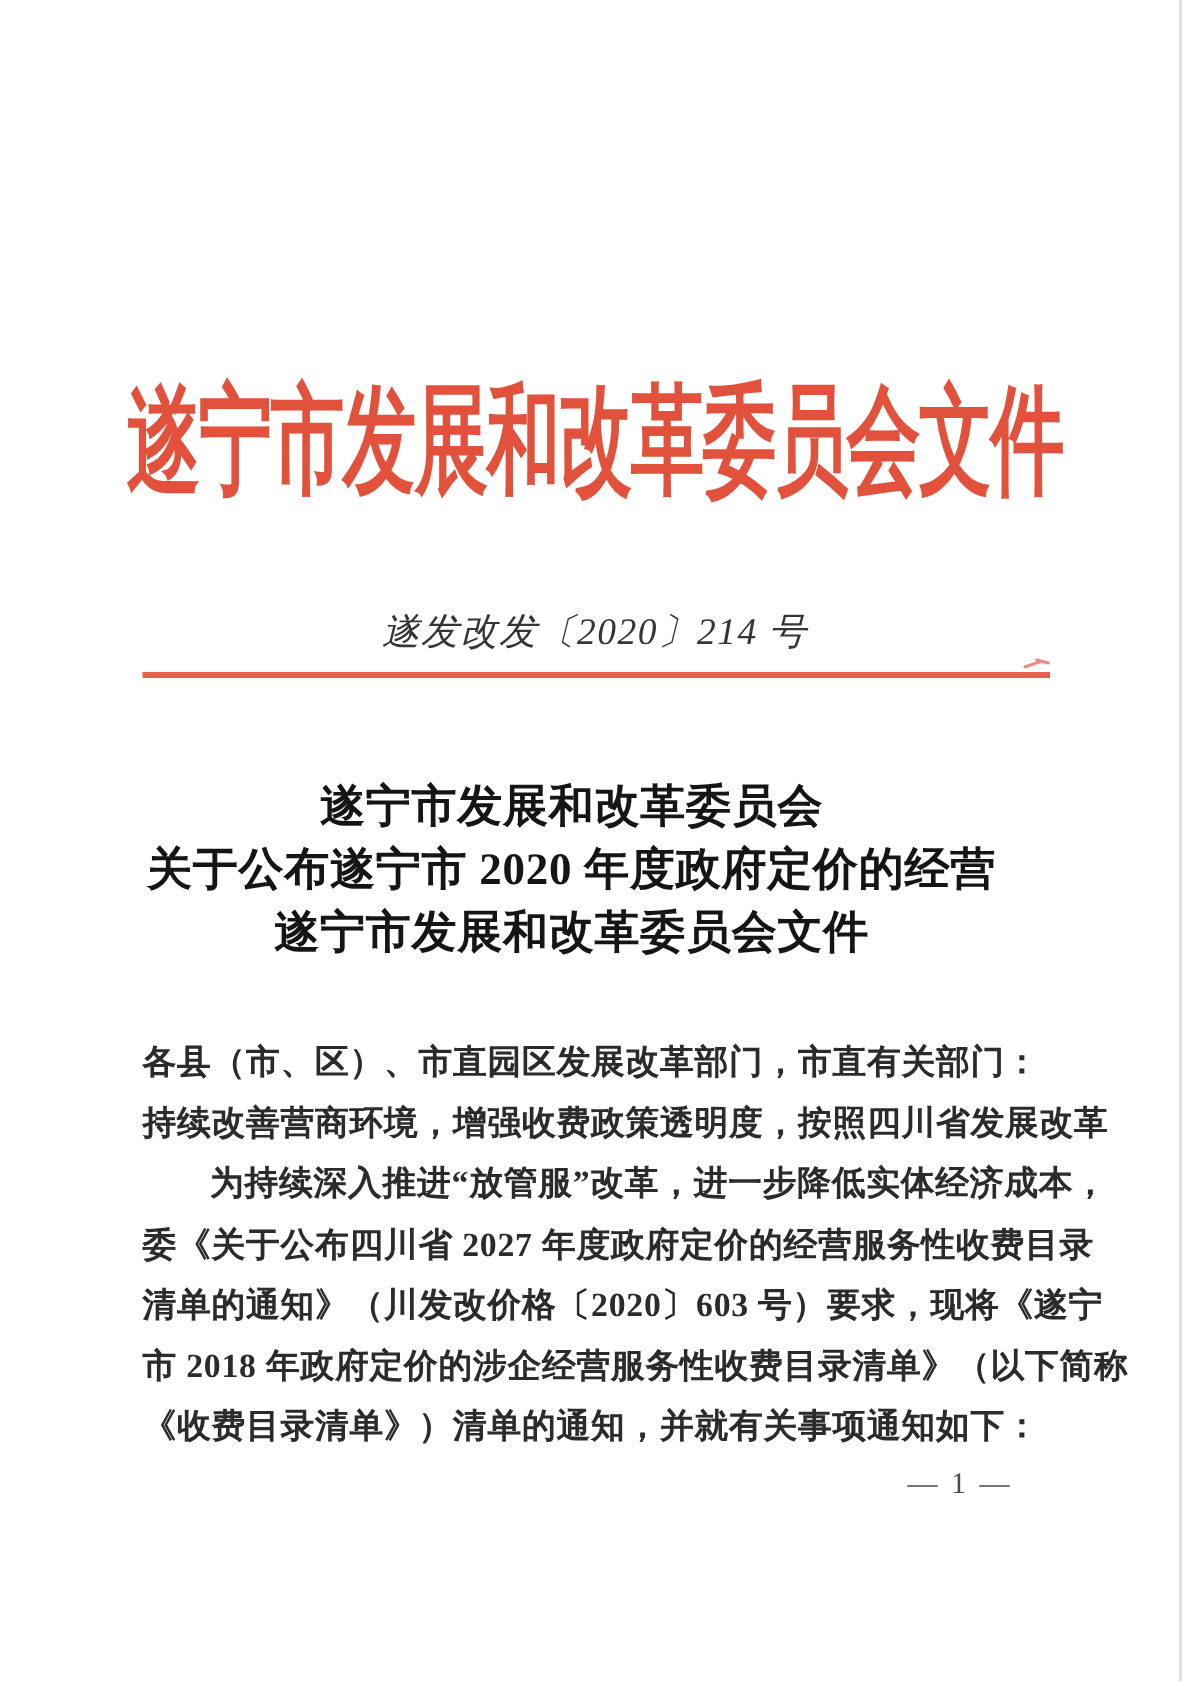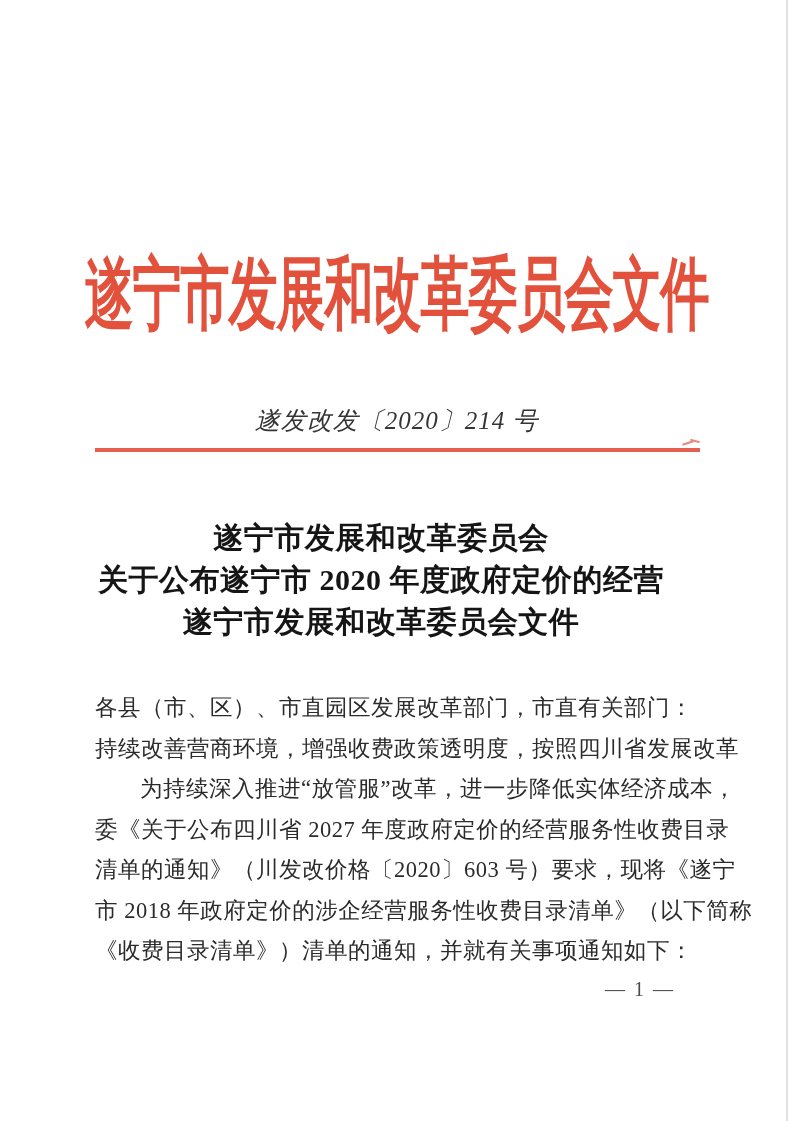--- a/index.html
+++ b/index.html
@@ -108,20 +108,21 @@
     font-size: 22.5px;
     line-height: 40.5px;
     color: #2b2b2b;
     letter-spacing: 0.5px;
   }
   .body-line {
     text-align: justify;
     text-align-last: justify;
     text-justify: inter-ideograph;
     white-space: nowrap;
+    font-weight: bold;
   }
   .body-line.loose {
     
     text-align: left;
     text-align-last: left;
   }
   .body-line.indent {
     text-indent: 2em;
   }
   

